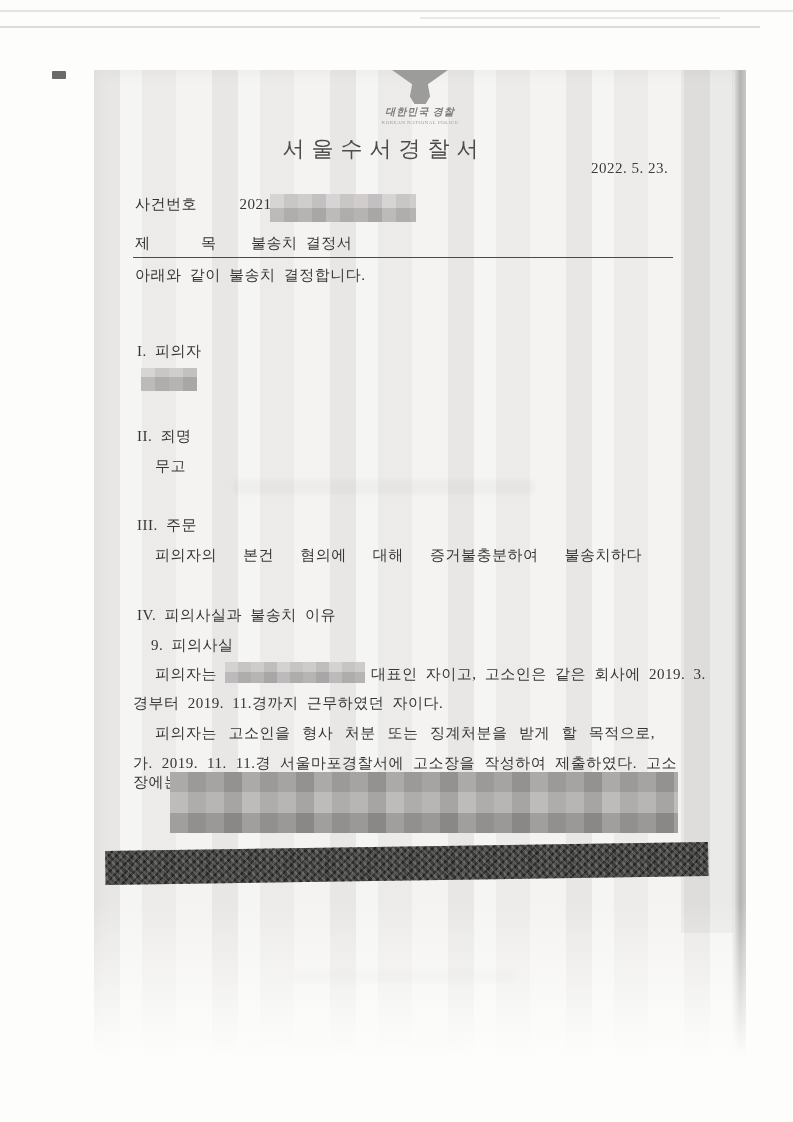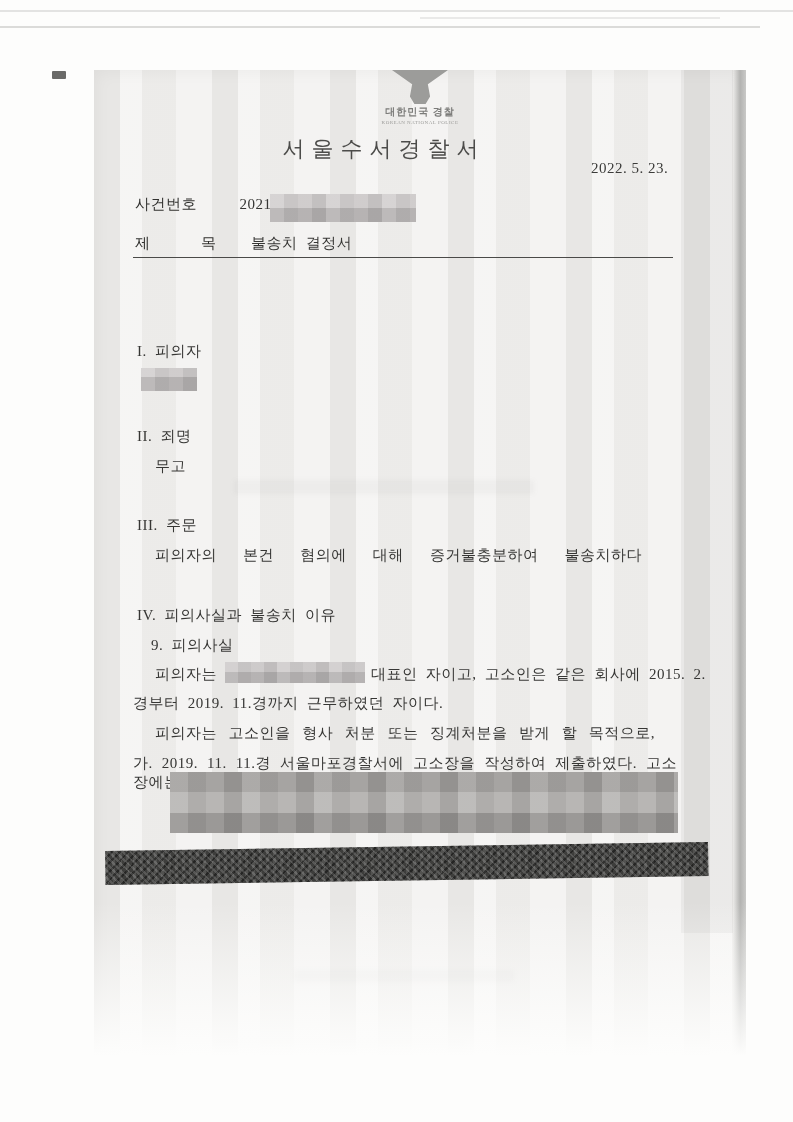--- a/index.html
+++ b/index.html
@@ -34,21 +34,21 @@
   }
   
   .scan-streak{position:absolute;left:0;height:2px;background:rgba(90,90,88,0.35);transform-origin:left;}
   .scan-blob{position:absolute;background:#6a6a68;border-radius:1px;}
   
   .emblem-wrap{position:absolute;left:266px;top:0;width:120px;text-align:center;}
   .emblem-shape{
     width:56px;height:34px;margin:0 auto;background:#9c9c9a;filter:blur(0.6px);
     clip-path:polygon(0% 0%,100% 0%,64% 42%,68% 78%,60% 100%,40% 100%,32% 78%,36% 42%);
   }
-  .emblem-kr{font-size:10px;font-weight:bold;letter-spacing:1px;color:#7c7c7a;margin-top:1px;}
+  .emblem-kr{font-size:10px;font-weight:bold;letter-spacing:1px;color:#7c7c7a;margin-top:1px;font-style:italic;}
   .emblem-en{font-size:5px;letter-spacing:0.5px;color:#9b9b99;margin-top:1px;}
   
   .doc-title{
     position:absolute;left:0;top:64px;width:580px;text-align:center;
     font-size:22px;letter-spacing:7px;color:#4c4c4a;font-weight:500;
   }
   .doc-date{position:absolute;left:497px;top:90px;font-size:15px;color:#3c3c3a;letter-spacing:0.5px;}
   .line{position:absolute;font-size:15px;color:#363634;letter-spacing:0.5px;word-spacing:4px;white-space:nowrap;}
   .heading{font-weight:normal;color:#30302e;}
   .just{white-space:normal;text-align:justify;text-align-last:justify;}
@@ -114,35 +114,36 @@
 
   <div class="line" style="left:41px;top:164px;">
     <span class="heading">제</span>
     <span style="display:inline-block;width:34px;"></span>
     <span class="heading">목</span>
     <span style="display:inline-block;width:18px;"></span>
     <span>불송치 결정서</span>
   </div>
   <div class="rule"></div>
 
+  <div class="line" style="left:41px;top:196px;">아래와 같이 불송치 결정합니다.</div>
 
   <div class="line" style="left:43px;top:272px;">I. 피의자</div>
   <div class="mosaic" style="left:47px;top:298px;width:56px;height:23px;"></div>
 
   <div class="line" style="left:43px;top:357px;">II. 죄명</div>
   <div class="line" style="left:61px;top:387px;">무고</div>
 
   <div class="line" style="left:43px;top:446px;text-align:right;">III. 주문</div>
   <div class="line just" style="left:61px;top:476px;width:487px;">피의자의 본건 혐의에 대해 증거불충분하여 불송치하다</div>
 
   <div class="line" style="left:43px;top:536px;">IV. 피의사실과 불송치 이유</div>
   <div class="line" style="left:57px;top:566px;">9. 피의사실</div>
 
   <div class="line" style="left:61px;top:592px;width:522px;white-space:nowrap;">
-    <span>피의자는</span><span class="mosaic-inline"></span><span>대표인 자이고, 고소인은 같은 회사에 2015. 2.</span>
+    <span>피의자는</span><span class="mosaic-inline"></span><span>대표인 자이고, 고소인은 같은 회사에 2019. 3.</span>
   </div>
   <div class="line" style="left:39px;top:624px;">경부터 2019. 11.경까지 근무하였던 자이다.</div>
   <div class="line just" style="left:61px;top:654px;width:500px;">피의자는 고소인을 형사 처분 또는 징계처분을 받게 할 목적으로,</div>
   <div class="line just" style="left:39px;top:684px;width:544px;">가. 2019. 11. 11.경 서울마포경찰서에 고소장을 작성하여 제출하였다. 고소장에는</div>
 
   <div class="mosaic-big"></div>
   <div class="dark-bar"></div>
 
   <div class="ghost" style="left:140px;top:410px;width:300px;height:14px;"></div>
   <div class="ghost" style="left:200px;top:900px;width:220px;height:12px;"></div>

